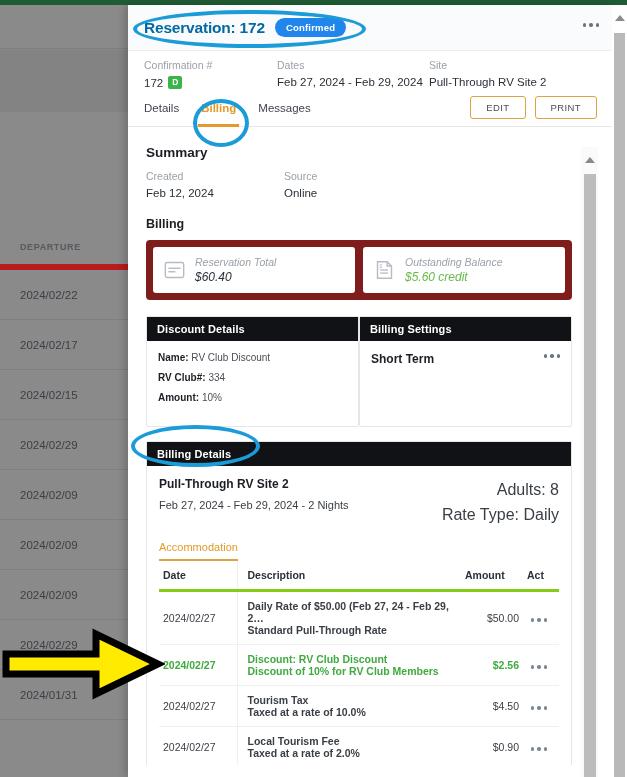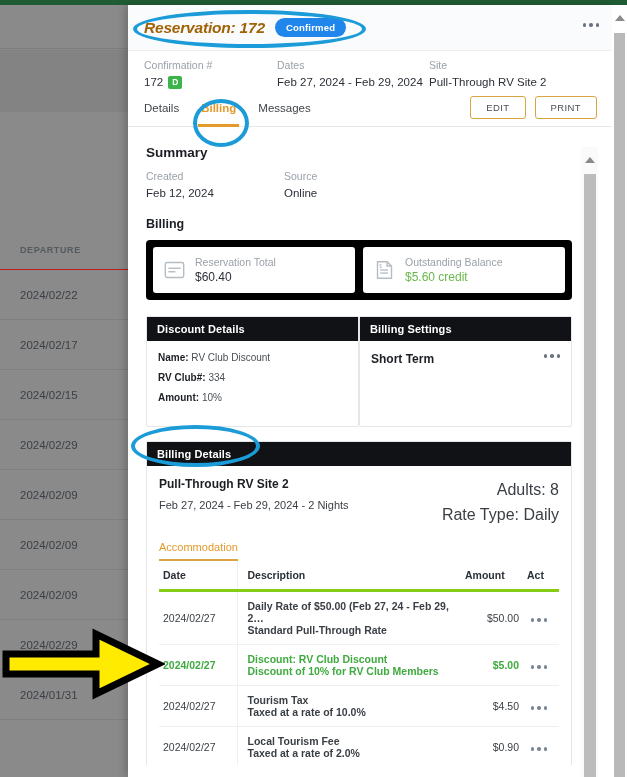--- a/index.html
+++ b/index.html
@@ -14,56 +14,56 @@
   
   .bg-topbar { position:absolute; left:0; top:0; width:627px; height:5px; background:#1f5c33; }
   .bg-dim { position:absolute; left:0; top:5px; width:135px; height:772px; background:#8a8a8a; }
   .bg-block-a { position:absolute; left:0; top:5px; width:135px; height:44px; background:#8a8a8a; border-bottom:1px solid #7d7d7d; }
   .bg-block-b { position:absolute; left:0; top:50px; width:135px; height:62px; background:#838383; }
   .bg-block-c { position:absolute; left:0; top:113px; width:135px; height:117px; background:#8a8a8a; }
   .bg-table { position:absolute; left:0; top:230px; width:135px; }
   .bg-th {
     height:40px; display:flex; align-items:center; padding-left:20px;
     font-size:9px; font-weight:bold; letter-spacing:.6px; color:#555a5f;
-    background:#8a8a8a; border-bottom:1px solid #b91c1c;
+    background:#8a8a8a; border-bottom:6px solid #b91c1c;
   }
   .bg-row {
     height:50px; display:flex; align-items:center; padding-left:20px;
     font-size:11.5px; color:#3a3f45; background:#8a8a8a;
     border-bottom:1px solid #7f7f7f;
   }
 
   
   .modal {
     position:absolute; left:128px; top:5px; width:485px; height:772px;
     background:#ffffff; box-shadow:-3px 0 8px rgba(0,0,0,.20);
     overflow:hidden;
   }
   .modal-header {
     height:45px; background:#fafbfc; display:flex; align-items:center;
     padding:0 14px 0 16px; position:relative;
   }
-  .res-title { font-size:15.5px; font-weight:bold; color:#a16207; letter-spacing:-.2px;font-style:italic; }
+  .res-title { font-size:15.5px; font-weight:bold; color:#0369a1; letter-spacing:-.2px; }
   .status-pill {
     margin-left:10px; background:#2186eb; color:#fff; font-size:9.5px; font-weight:bold;
     padding:4px 11px; border-radius:11px; letter-spacing:.2px;
   }
   .kebab { position:absolute; right:14px; top:18px; display:flex; gap:3px; cursor:pointer; }
   .kebab i { width:3.5px; height:3.5px; border-radius:50%; background:#6b7280; display:block; }
 
   .meta-bar {
     background:#ffffff; padding:8px 16px 0 16px;
     border-top:1px solid #eceef0;
   }
   .meta-row { display:flex; }
   .meta-col-1 { width:133px; }
   .meta-col-2 { width:152px; }
   .meta-col-3 { flex:1; }
   .meta-label { font-size:10.5px; color:#9aa1a9; margin-bottom:5px; }
-  .meta-value { font-size:11.5px; color:#2b3038; display:flex; }
+  .meta-value { font-size:11.5px; color:#2b3038; display:flex; align-items:center; }
   .dbadge {
     margin-left:5px; background:#3bb54a; color:#fff; font-size:8.5px; font-weight:bold;
     padding:1px 4px; border-radius:2px; line-height:1.3;
   }
 
   .tabbar {
     display:flex; align-items:center; padding:0 16px; height:38px;
     border-bottom:1px solid #e6e8ea; background:#fff; position:relative;
   }
   .tab { font-size:11.5px; color:#40454c; margin-right:22px; cursor:pointer; position:relative; height:38px; display:flex; align-items:center; }
@@ -86,21 +86,21 @@
 
   h2.sec { font-size:13.5px; font-weight:bold; color:#1b1f24; margin:4px 0 10px 0; }
   h3.sec { font-size:12.5px; font-weight:bold; color:#1b1f24; margin:18px 0 9px 0; }
 
   .sum-row { display:flex; margin-bottom:6px; }
   .sum-col { width:138px; }
   .sum-label { font-size:10.5px; color:#9aa1a9; margin-bottom:5px; }
   .sum-value { font-size:11.5px; color:#2b3038; }
 
   .billing-cards {
-    background:#000000; border-radius:4px; padding:7px; display:flex; gap:8px;
+    background:#7f1d1d; border-radius:4px; padding:7px; display:flex; gap:8px;font-style:italic;
   }
   .bcard {
     flex:1; background:#fff; border-radius:3px; padding:9px 11px;
     display:flex; align-items:center; gap:10px; min-height:43px;
   }
   .bcard .txt { display:flex; flex-direction:column; gap:2px; }
   .bcard .cap { font-size:10.5px; color:#9aa1a9; }
   .bcard .amt { font-size:12px; color:#2b3038; }
   .bcard .amt.credit { color:#69b949; }
   .ic { width:21px; height:20px; flex:0 0 21px; }
@@ -356,21 +356,21 @@
                         <i></i>
                         <i></i>
                       </span></td>
                 </tr>
                 <tr class="green">
                   <td class="c-date">2024/02/27</td>
                   <td class="c-desc">
                     <span class="desc-1">Discount: RV Club Discount</span>
                     <span class="desc-2">Discount of 10% for RV Club Members</span>
                   </td>
-                  <td class="c-amt">$5.00</td>
+                  <td class="c-amt">$2.56</td>
                   <td class="c-act"><span class="rowdots">
                         <i></i>
                         <i></i>
                         <i></i>
                       </span></td>
                 </tr>
                 <tr>
                   <td class="c-date">2024/02/27</td>
                   <td class="c-desc">
                     <span class="desc-1">Tourism Tax</span>

